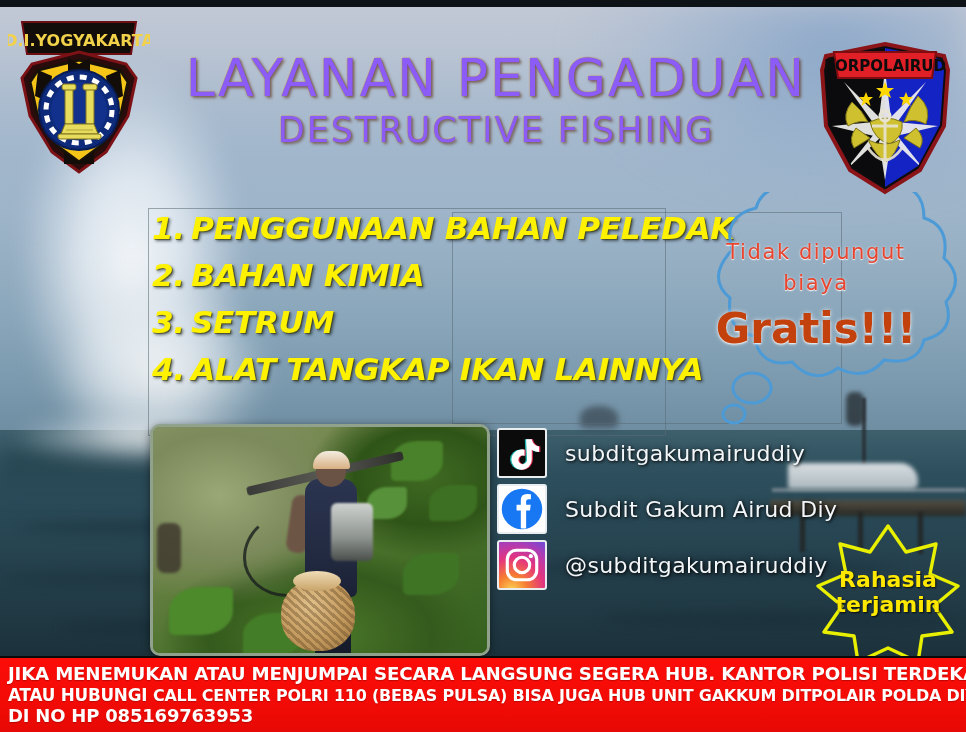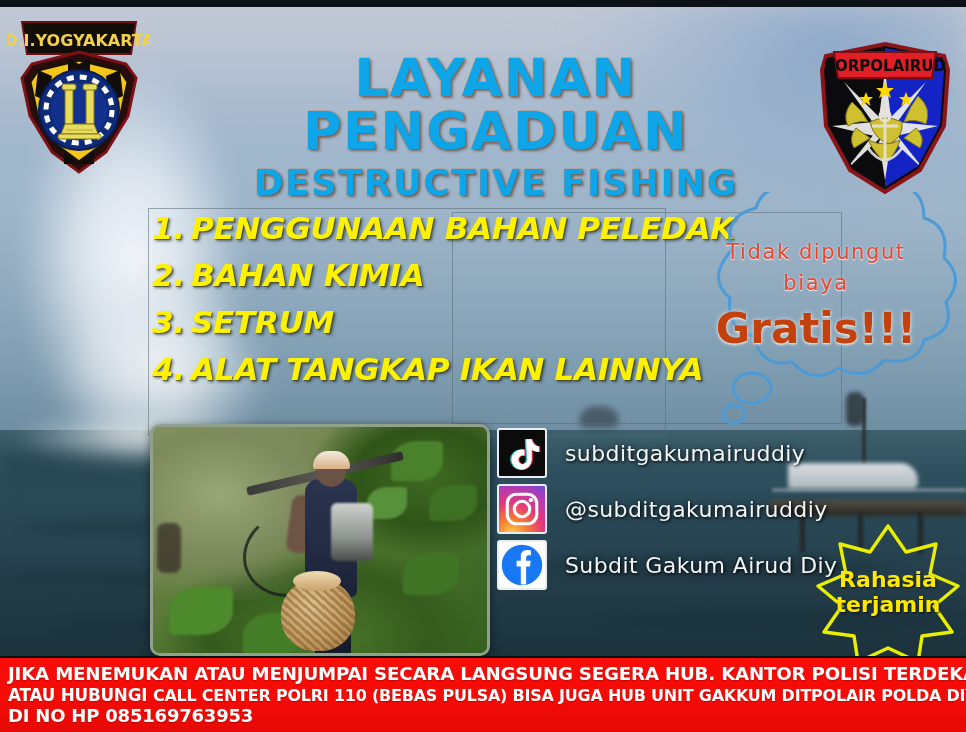--- a/index.html
+++ b/index.html
@@ -126,22 +126,22 @@
     position:absolute; left:812px; top:30px; width:146px; height:170px;
   }
 
   
   .title-block {
     position:absolute; left:176px; top:52px; width:640px;
     text-align:center;
   }
   .title-line {
     font-family:"DejaVu Sans", sans-serif;
-    font-weight:700;
-    color:#0ea5e9;
+    font-weight:400;
+    color:#8b5cf6;
     letter-spacing:2px;
     line-height:1.02;
     text-shadow:
       0 0 2px rgba(120,70,40,0.85),
       2px 2px 3px rgba(90,50,25,0.6),
       -1px -1px 2px rgba(255,240,220,0.35);
   }
   .title-1 { font-size:52px; }
   .title-2 { font-size:35px; margin-top:8px; }
 
@@ -530,40 +530,40 @@
           <path d="M30 10 h6 a10 10 0 0 0 8 8 v6 a16 16 0 0 1 -8 -2.4 v10.6 a11 11 0 1 1 -11 -11 q1.5 0 3 .4 v6.3 a4.8 4.8 0 1 0 3 4.4 Z" fill="#ffffff"></path>
           <path d="M28 10 h6 a10 10 0 0 0 8 8 v6 a16 16 0 0 1 -8 -2.4 v10.6 a11 11 0 1 1 -11 -11 q1.5 0 3 .4 v6.3 a4.8 4.8 0 1 0 3 4.4 Z" fill="#25f4ee" opacity="0.75"></path>
           <path d="M31 10 h6 a10 10 0 0 0 8 8 v6 a16 16 0 0 1 -8 -2.4 v10.6 a11 11 0 1 1 -11 -11 q1.5 0 3 .4 v6.3 a4.8 4.8 0 1 0 3 4.4 Z" fill="#fe2c55" opacity="0.75"></path>
           <path d="M29.5 10 h6 a10 10 0 0 0 8 8 v6 a16 16 0 0 1 -8 -2.4 v10.6 a11 11 0 1 1 -11 -11 q1.5 0 3 .4 v6.3 a4.8 4.8 0 1 0 3 4.4 Z" fill="#ffffff"></path>
         </svg>
       </div>
       <div class="social-label">subditgakumairuddiy</div>
     </div>
 
     <div class="social-row">
+      <div class="social-ico ico-fb">
+        <svg viewBox="0 0 50 50" width="46" height="46" aria-hidden="true">
+          <circle cx="25" cy="25" r="22" fill="#1877f2"></circle>
+          <path d="M29.5 26.5 h4.2 l.8 -6 h-5 v-3.6 q0 -2.6 3 -2.6 h2.2 v-5.2 q-1.9 -.3 -4.2 -.3 q-6.8 0 -6.8 7 v4.7 h-4.6 v6 h4.6 V46 q1.5 .3 3.1 .3 q1.4 0 2.7 -.2 Z" fill="#ffffff"></path>
+        </svg>
+      </div>
+      <div class="social-label">Subdit Gakum Airud Diy</div>
+    </div>
+
+    <div class="social-row">
       <div class="social-ico ico-ig">
         <svg viewBox="0 0 50 50" width="46" height="46" aria-hidden="true">
           <rect x="9" y="9" width="32" height="32" rx="10" ry="10" fill="none" stroke="#ffffff" stroke-width="3.4"></rect>
           <circle cx="25" cy="25" r="8.4" fill="none" stroke="#ffffff" stroke-width="3.4"></circle>
           <circle cx="34.6" cy="15.4" r="2.3" fill="#ffffff"></circle>
         </svg>
       </div>
       <div class="social-label">@subditgakumairuddiy</div>
     </div>
 
-    <div class="social-row">
-      <div class="social-ico ico-fb">
-        <svg viewBox="0 0 50 50" width="46" height="46" aria-hidden="true">
-          <circle cx="25" cy="25" r="22" fill="#1877f2"></circle>
-          <path d="M29.5 26.5 h4.2 l.8 -6 h-5 v-3.6 q0 -2.6 3 -2.6 h2.2 v-5.2 q-1.9 -.3 -4.2 -.3 q-6.8 0 -6.8 7 v4.7 h-4.6 v6 h4.6 V46 q1.5 .3 3.1 .3 q1.4 0 2.7 -.2 Z" fill="#ffffff"></path>
-        </svg>
-      </div>
-      <div class="social-label">Subdit Gakum Airud Diy</div>
-    </div>
-
 
   </div>
 
   <div class="badge">
     <svg viewBox="0 0 152 142" width="152" height="142" aria-hidden="true">
       <polygon points="76,4 94,30 124,22 118,52 146,64 122,84 140,110 110,114 106,140 76,126 46,140 42,114 12,110 30,84 6,64 34,52 28,22 58,30" fill="none" stroke="#e8f000" stroke-width="3.4" stroke-linejoin="round"></polygon>
     </svg>
     <div class="badge-text">
       <span>Rahasia</span>
       <span>terjamin</span>

